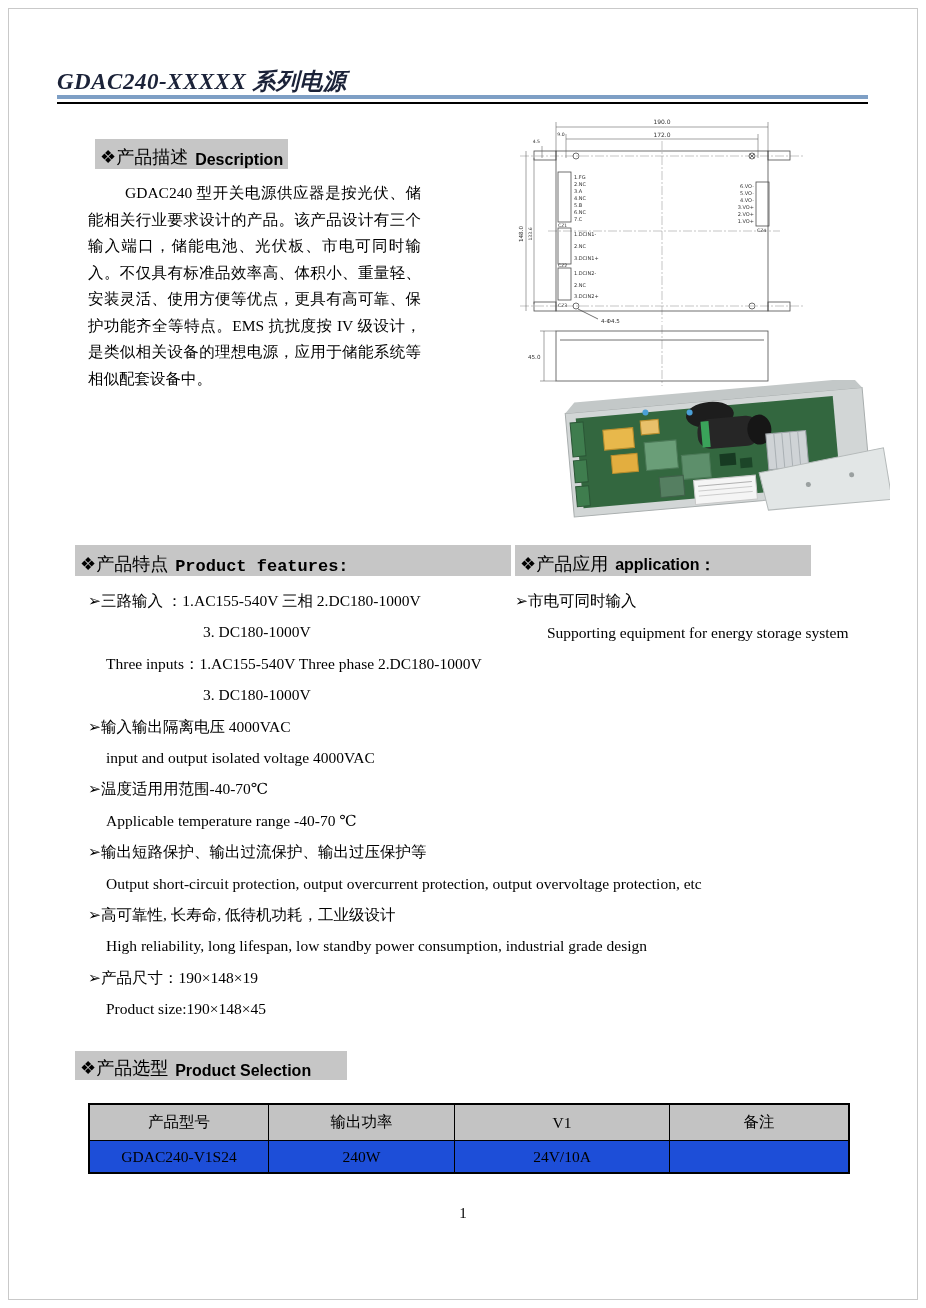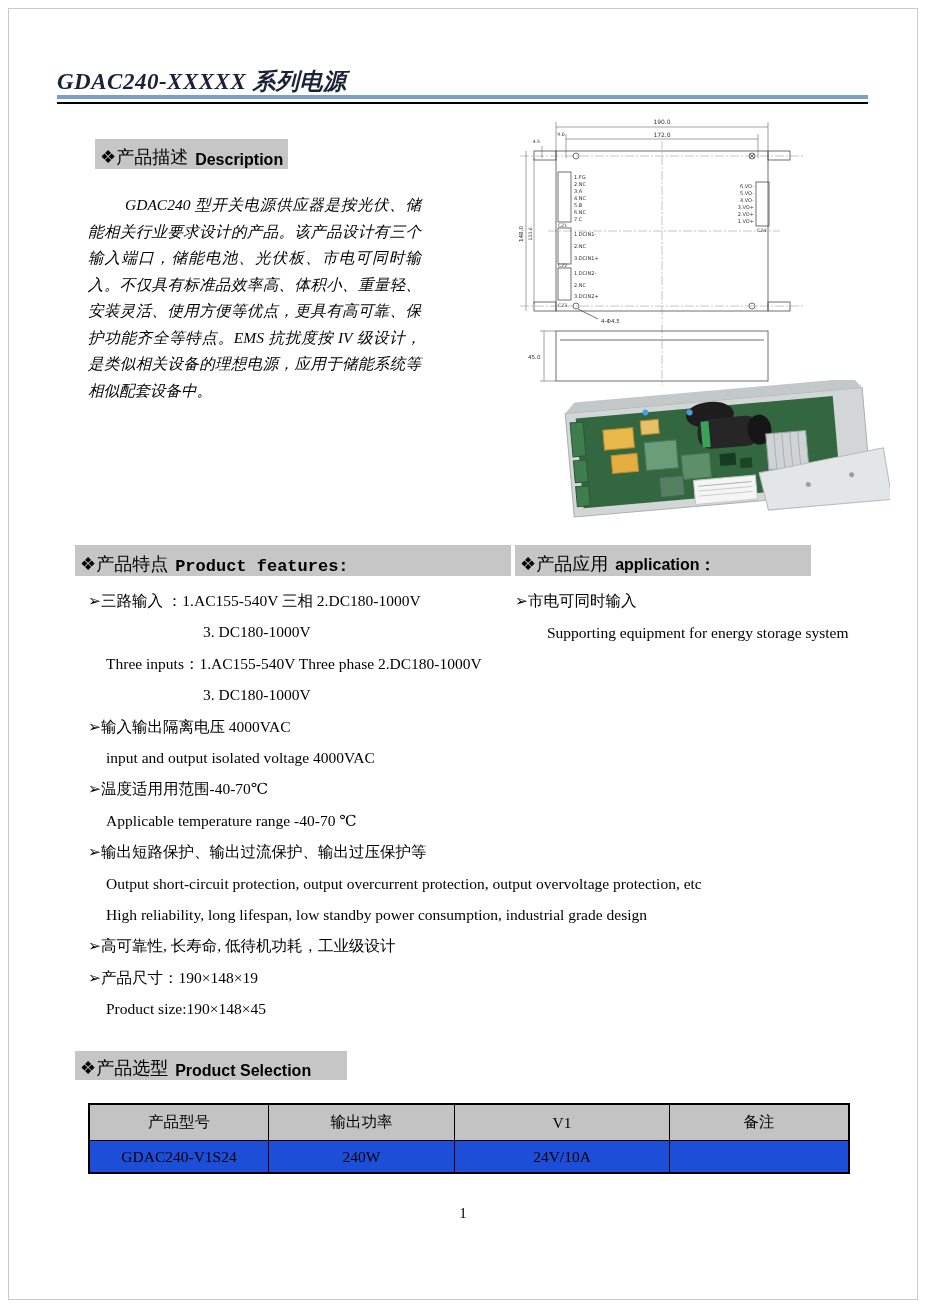--- a/index.html
+++ b/index.html
@@ -18,22 +18,22 @@
   .rule-black { position:absolute; left:57px; top:102px; width:811px; height:2px; background:#000; }
 
   
   .sec-head { position:absolute; background:#c6c6c6; display:flex; align-items:flex-end;
     gap:7px; padding:0 5px; box-sizing:border-box; white-space:nowrap; }
   .sec-head .zh { font-size:18px; }
   .sec-head .en { font-family:"Liberation Sans","DejaVu Sans",sans-serif; font-weight:bold; font-size:16px; }
   .sec-head .en-mono { font-family:"Liberation Mono","DejaVu Sans Mono",monospace; font-weight:bold; font-size:17px; }
 
   
-  .desc-par { position:absolute; left:88px; top:192px; width:333px; font-size:15.5px;
-    line-height:26.5px; text-align:justify; text-indent:37px;font-style:italic; }
+  .desc-par { position:absolute; left:88px; top:180px; width:333px; font-size:15.5px;
+    line-height:26.5px; text-align:justify; text-indent:37px; }
 
   
   .tech-drawing { position:absolute; left:512px; top:116px; width:392px; height:272px; }
   .tech-drawing text { font-family:"DejaVu Sans","Liberation Sans",sans-serif; fill:#333; }
   .product-photo { position:absolute; left:553px; top:380px; width:337px; height:142px; }
 
   
   .feat-list { position:absolute; left:88px; top:585px; width:790px; font-size:15.5px; }
   .fline { line-height:31.4px; white-space:pre; }
   .ind1 { padding-left:18px; }
@@ -221,22 +221,22 @@
   <div class="fline">➢三路输入 ：1.AC155-540V 三相 2.DC180-1000V</div>
   <div class="fline ind2">3. DC180-1000V</div>
   <div class="fline ind1">Three inputs：1.AC155-540V Three phase 2.DC180-1000V</div>
   <div class="fline ind2">3. DC180-1000V</div>
   <div class="fline">➢输入输出隔离电压 4000VAC</div>
   <div class="fline ind1">input and output isolated voltage 4000VAC</div>
   <div class="fline">➢温度适用用范围-40-70℃</div>
   <div class="fline ind1">Applicable temperature range -40-70 ℃</div>
   <div class="fline">➢输出短路保护、输出过流保护、输出过压保护等</div>
   <div class="fline ind1">Output short-circuit protection, output overcurrent protection, output overvoltage protection, etc</div>
+  <div class="fline">➢高可靠性, 长寿命, 低待机功耗，工业级设计</div>
   <div class="fline ind1">High reliability, long lifespan, low standby power consumption, industrial grade design</div>
-  <div class="fline">➢高可靠性, 长寿命, 低待机功耗，工业级设计</div>
   <div class="fline">➢产品尺寸：190×148×19</div>
   <div class="fline ind1">Product size:190×148×45</div>
 </div>
 
 <div class="app-col">
   <div class="fline2">➢市电可同时输入</div>
   <div class="fline2 ind1">Supporting equipment for energy storage system</div>
 </div>
 
 <div class="sec-head" style="left:75px; top:1051px; width:272px; height:29px;">

